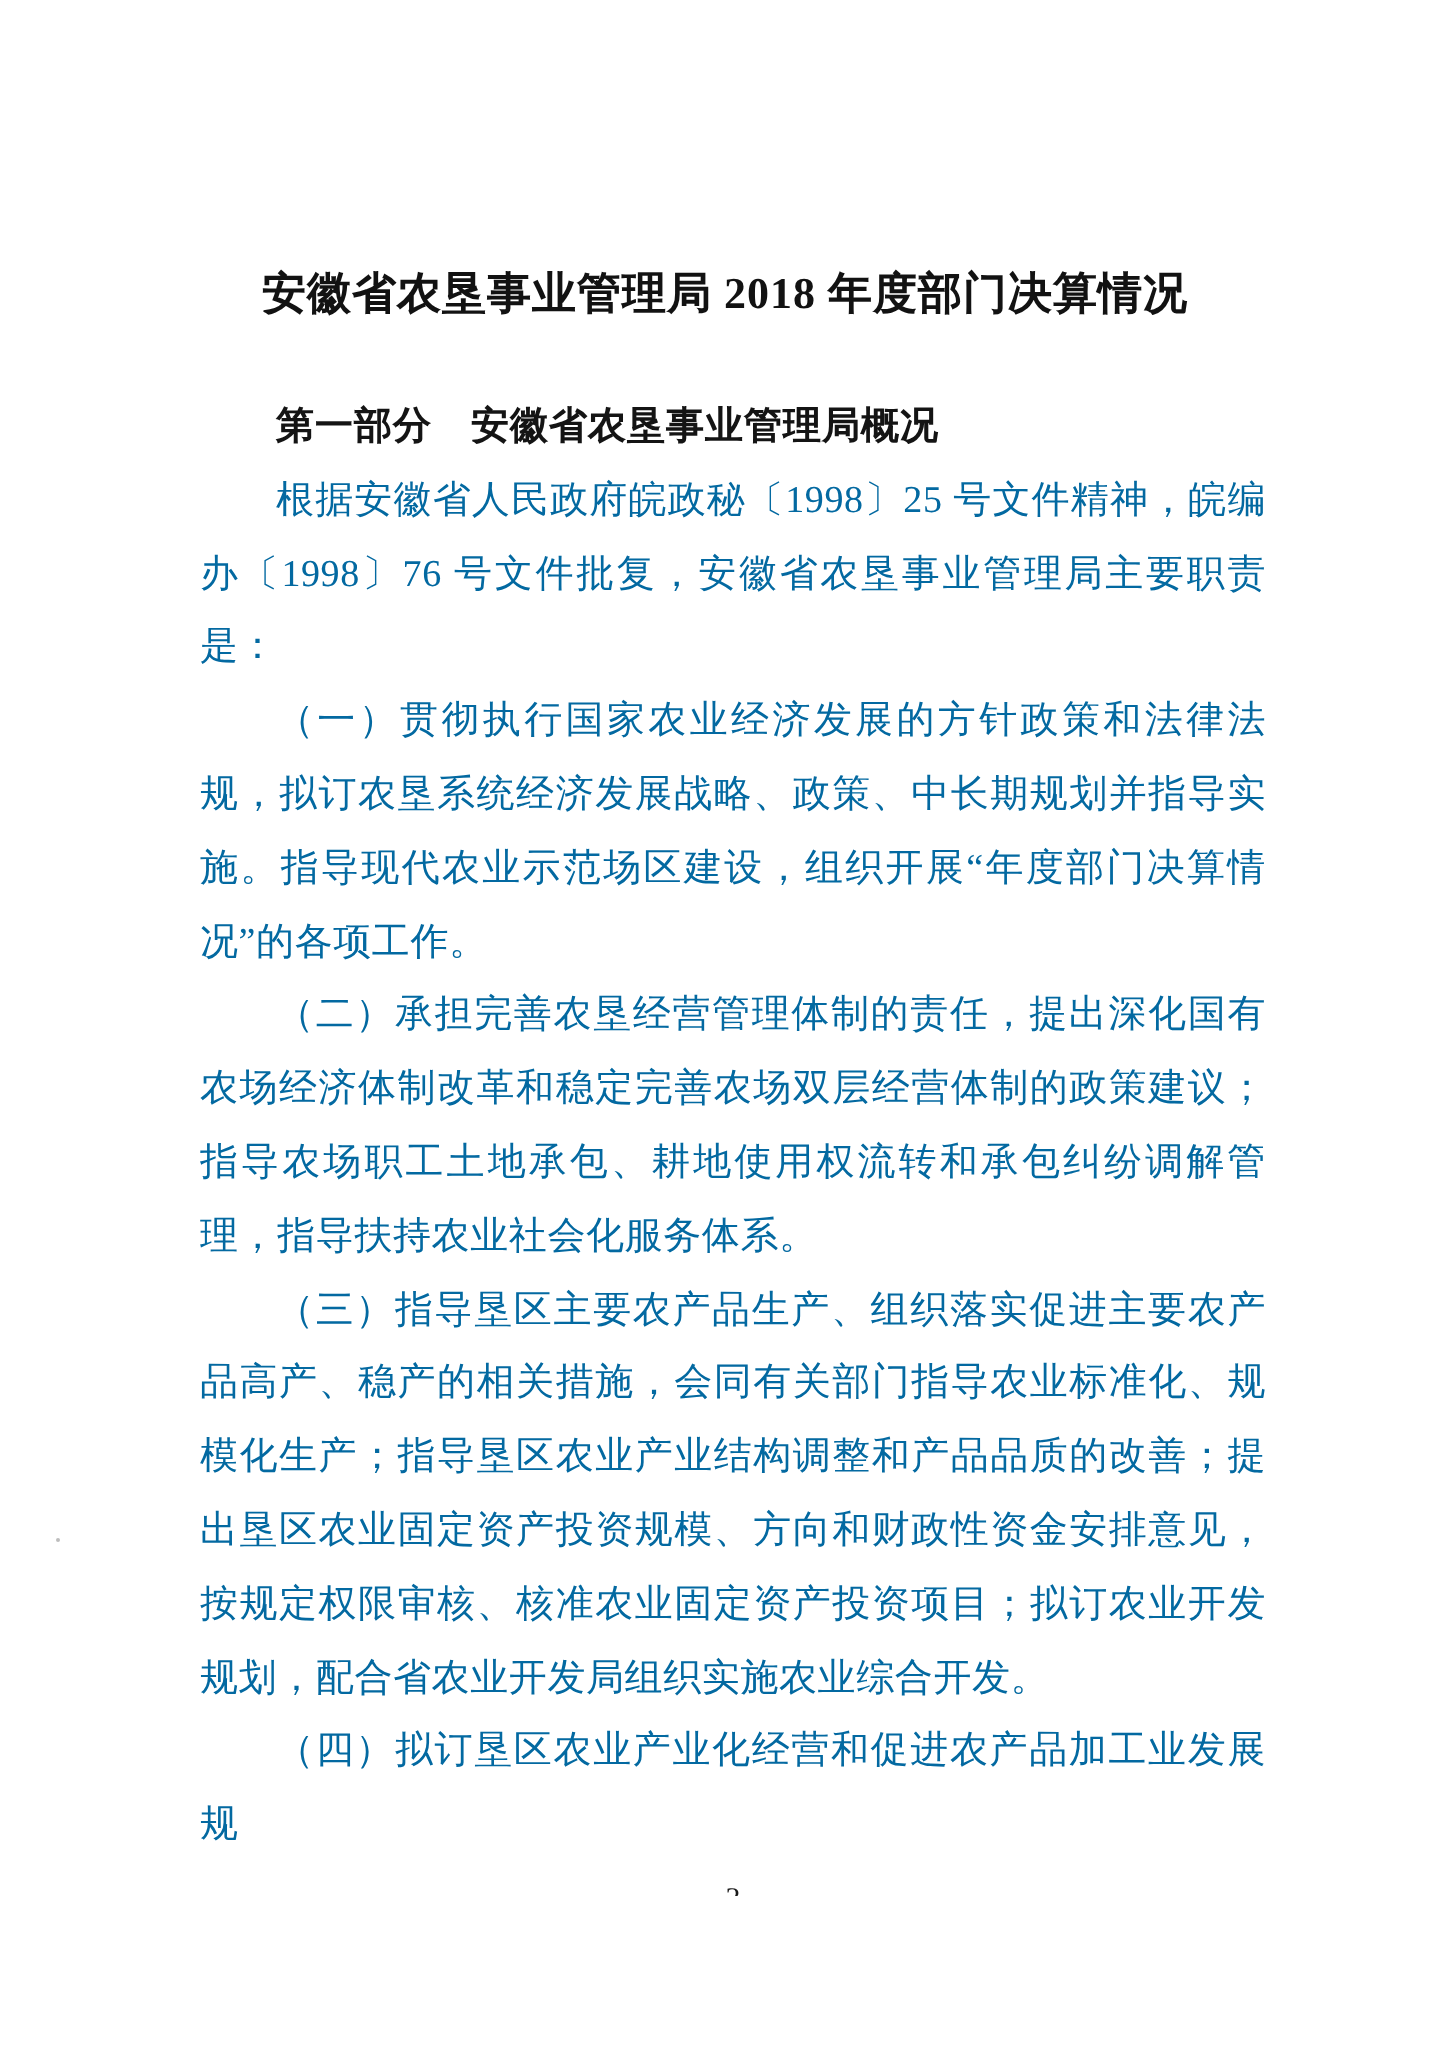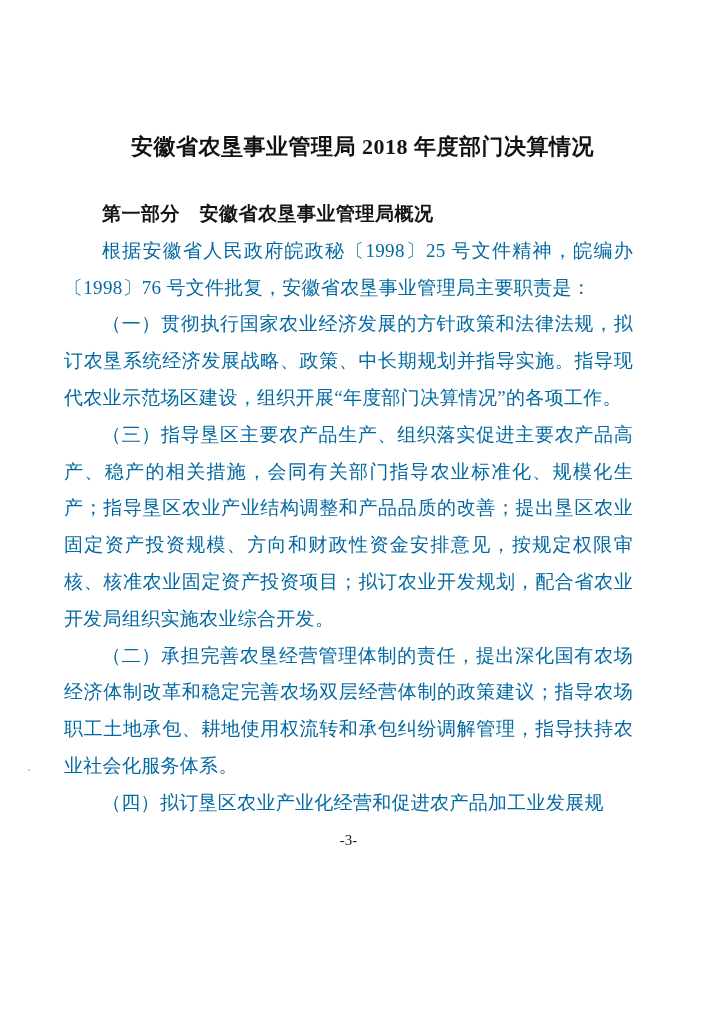--- a/index.html
+++ b/index.html
@@ -23,21 +23,21 @@
     text-align: center;
     font-family: "Liberation Serif", "DejaVu Serif", serif;
     font-size: 22px;
     font-weight: bold;
     line-height: 28px;
     letter-spacing: 0.5px;
     color: #121212;
   }
   .content {
     margin-top: 35px;
-    padding-left: 64px;
+    padding-left: 100px;
     padding-right: 92px;
   }
   .section-heading,
   .subsection-heading {
     margin: 0;
     font-family: "Liberation Sans", "DejaVu Sans", sans-serif;
     font-size: 19px;
     font-weight: bold;
     line-height: 36.8px;
     text-indent: 2em;
@@ -82,23 +82,23 @@
 
   <div class="content">
 
     <h2 class="section-heading">第一部分　安徽省农垦事业管理局概况</h2>
 
 
     <p class="body-para">根据安徽省人民政府皖政秘〔1998〕25 号文件精神，皖编办〔1998〕76 号文件批复，安徽省农垦事业管理局主要职责是：</p>
 
     <p class="body-para">（一）贯彻执行国家农业经济发展的方针政策和法律法规，拟订农垦系统经济发展战略、政策、中长期规划并指导实施。指导现代农业示范场区建设，组织开展“年度部门决算情况”的各项工作。</p>
 
+    <p class="body-para">（二）承担完善农垦经营管理体制的责任，提出深化国有农场经济体制改革和稳定完善农场双层经营体制的政策建议；指导农场职工土地承包、耕地使用权流转和承包纠纷调解管理，指导扶持农业社会化服务体系。</p>
+
     <p class="body-para">（三）指导垦区主要农产品生产、组织落实促进主要农产品高产、稳产的相关措施，会同有关部门指导农业标准化、规模化生产；指导垦区农业产业结构调整和产品品质的改善；提出垦区农业固定资产投资规模、方向和财政性资金安排意见，按规定权限审核、核准农业固定资产投资项目；拟订农业开发规划，配合省农业开发局组织实施农业综合开发。</p>
-
-    <p class="body-para">（二）承担完善农垦经营管理体制的责任，提出深化国有农场经济体制改革和稳定完善农场双层经营体制的政策建议；指导农场职工土地承包、耕地使用权流转和承包纠纷调解管理，指导扶持农业社会化服务体系。</p>
 
     <p class="body-para">（四）拟订垦区农业产业化经营和促进农产品加工业发展规</p>
 
     <p class="page-number">-3-</p>
 
   </div>
 
   <div class="scan-speck"></div>
 
 </div>

